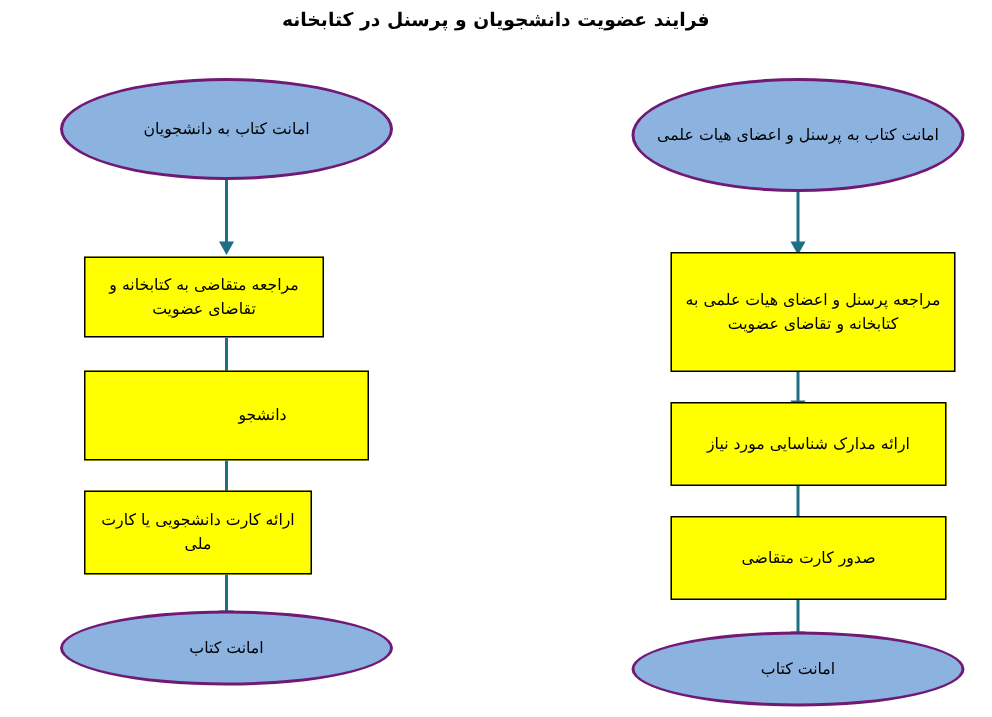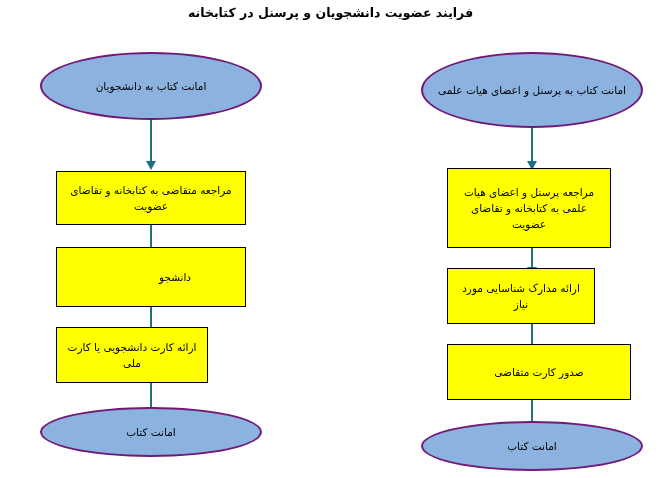--- a/index.html
+++ b/index.html
@@ -99,21 +99,21 @@
 <div id="diagram-root">
 
   <div class="chart-title">فرایند عضویت دانشجویان و پرسنل در کتابخانه</div>
 
   <div class="node terminator" style="left:40px; top:52px; width:222px; height:68px;">
     <span class="node-text">امانت کتاب به دانشجویان</span>
   </div>
 
   <div class="connector" style="left:150px; top:120px; height:42px;"></div>
 
-  <div class="node process" style="left:56px; top:171px; width:190px; height:54px;">
+  <div class="node process" style="left:56px; top:171px; width:160px; height:54px;">
     <span class="node-text">مراجعه متقاضی به کتابخانه و تقاضای عضویت</span>
   </div>
 
   <div class="connector" style="left:150px; top:225px; height:24px;"></div>
 
   <div class="node process" style="left:56px; top:247px; width:190px; height:60px;padding-left:48px;">
     <span class="node-text">دانشجو</span>
   </div>
 
   <div class="connector" style="left:150px; top:307px; height:22px;"></div>
@@ -127,27 +127,27 @@
   <div class="node terminator" style="left:40px; top:407px; width:222px; height:50px;">
     <span class="node-text">امانت کتاب</span>
   </div>
 
   <div class="node terminator" style="left:421px; top:52px; width:222px; height:76px;justify-content:center;">
     <span class="node-text">امانت کتاب به پرسنل و اعضای هیات علمی</span>
   </div>
 
   <div class="connector" style="left:531px; top:128px; height:34px;"></div>
 
-  <div class="node process" style="left:447px; top:168px; width:164px; height:80px;">
+  <div class="node process" style="left:447px; top:168px; width:190px; height:80px;">
     <span class="node-text">مراجعه پرسنل و اعضای هیات علمی به کتابخانه و تقاضای عضویت</span>
   </div>
 
   <div class="connector" style="left:531px; top:248px; height:20px;"></div>
 
-  <div class="node process" style="left:447px; top:268px; width:148px; height:56px;">
+  <div class="node process" style="left:447px; top:268px; width:184px; height:56px;">
     <span class="node-text">ارائه مدارک شناسایی مورد نیاز</span>
   </div>
 
   <div class="connector" style="left:531px; top:324px; height:22px;"></div>
 
   <div class="node process" style="left:447px; top:344px; width:184px; height:56px;">
     <span class="node-text">صدور کارت متقاضی</span>
   </div>
 
   <div class="connector" style="left:531px; top:400px; height:22px;"></div>

